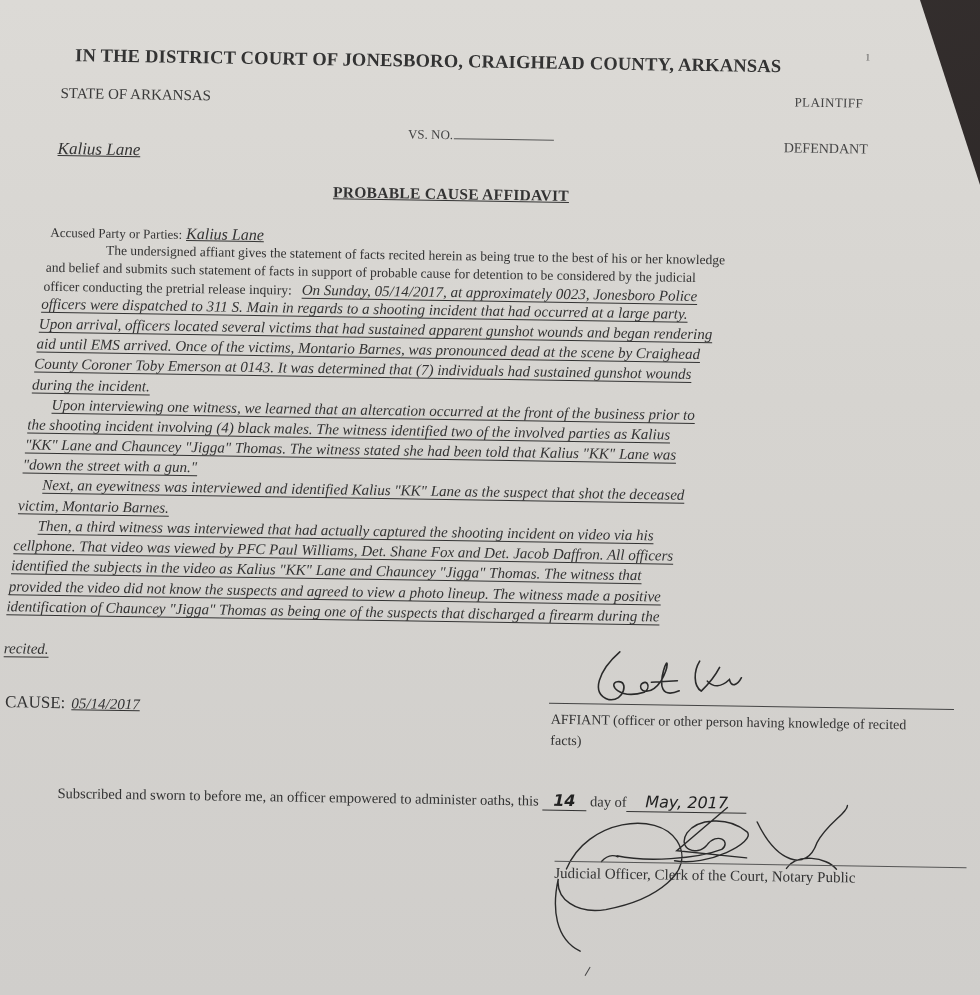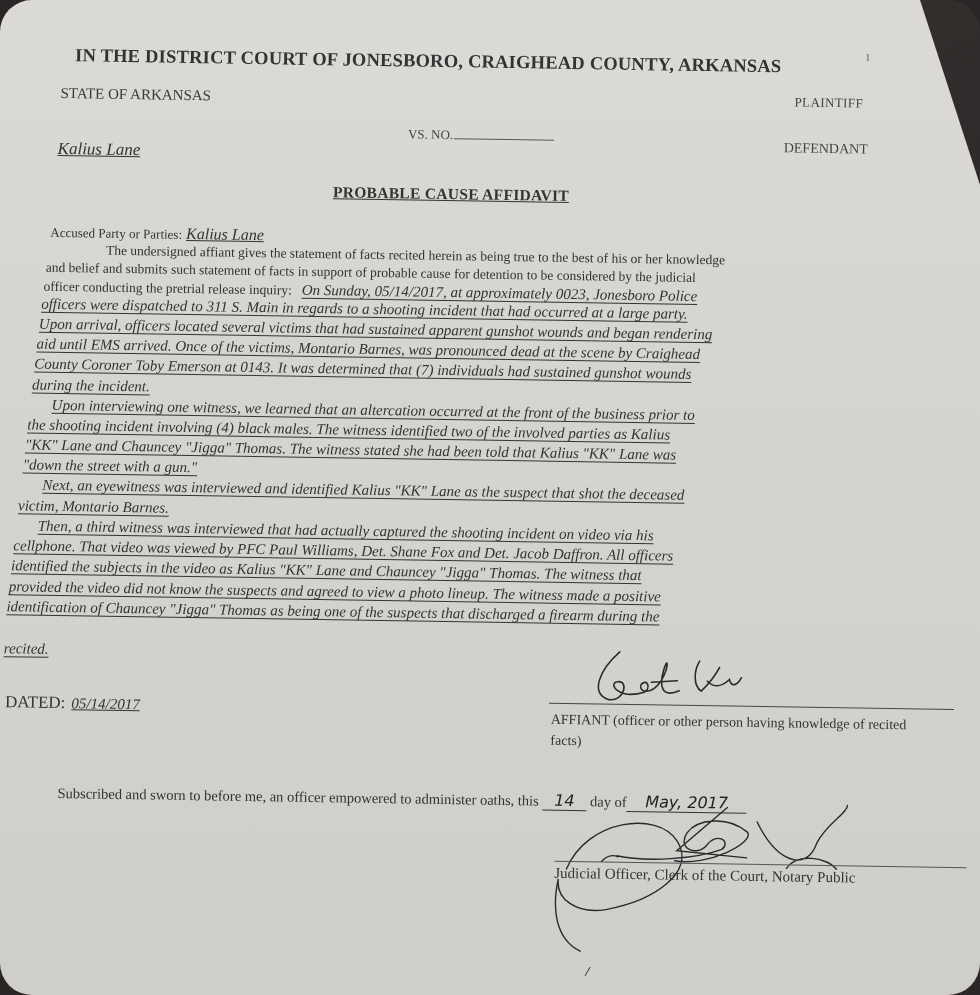--- a/index.html
+++ b/index.html
@@ -9,21 +9,20 @@
       height: 995px;
       overflow: hidden;
       background: #2a2626;
     }
     .photo {
       position: relative;
       width: 980px;
       height: 995px;
       overflow: hidden;
       background: linear-gradient(160deg, #3a3433 0%, #1f1b1b 100%);
-      border-radius: 32px;
     }
     .paper {
       position: absolute;
       left: 0;
       top: 0;
       width: 980px;
       height: 995px;
       background: linear-gradient(180deg, #dcdad6 0%, #d6d4d0 40%, #d0cecb 100%);
       clip-path: polygon(0 0, 920px 0, 980px 185px, 980px 995px, 0 995px);
     }
@@ -147,34 +146,34 @@
     <div class="abs facts-line" style="left:26px; top:497px;">victim, Montario Barnes.</div>
 
     <div class="abs facts-line indent-sm" style="left:24px; top:517px;">Then, a third witness was interviewed that had actually captured the shooting incident on video via his</div>
     <div class="abs facts-line" style="left:22px; top:537px;">cellphone.  That video was viewed by PFC Paul Williams, Det. Shane Fox and Det. Jacob Daffron.  All officers</div>
     <div class="abs facts-line" style="left:20px; top:557px;">identified the subjects in the video as Kalius "KK" Lane and Chauncey "Jigga" Thomas.  The witness that</div>
     <div class="abs facts-line" style="left:18px; top:578px;">provided the video did not know the suspects and agreed to view a photo lineup.  The witness made a positive</div>
     <div class="abs facts-line" style="left:16px; top:598px;">identification of Chauncey "Jigga" Thomas as being one of the suspects that discharged a firearm during the</div>
     <div class="abs facts-line" style="left:14px; top:640px;">recited.</div>
 
     <div class="abs dated-label">
-      <span>DATED:</span><span class="dated-value">05/14/2017</span>
+      <span>CAUSE:</span><span class="dated-value">05/14/2017</span>
     </div>
 
     <div class="abs sig" style="left:600px; top:630px; width:200px; height:70px;">
       <svg width="200" height="70" viewBox="0 0 200 70">
         <path d="M30 12 C 10 30, 0 55, 20 60 C 35 62, 40 40, 28 42 C 18 44, 30 60, 55 52 C 62 48, 58 38, 52 44 C 48 50, 60 58, 72 40 C 80 25, 78 15, 74 30 C 70 45, 72 58, 90 50 M 62 42 L 88 40 M 110 20 C 104 30, 104 45, 112 50 C 120 42, 126 34, 130 26 M 118 40 C 124 46, 132 46, 140 38 C 142 46, 148 44, 152 36" fill="none" stroke="#2a2a2a" stroke-width="1.6" stroke-linecap="round"></path>
       </svg>
     </div>
     <div class="abs affiant-line"></div>
     <div class="abs affiant-label">AFFIANT (officer or other person having knowledge of recited facts)</div>
 
     <div class="abs sworn-text">
       <span>Subscribed and sworn to before me, an officer empowered to administer oaths, this</span>
-      <span class="blank-u hand" style="width:44px;">14</span>
+      <span class="blank-u hand" style="width:44px;font-weight:bold;">14</span>
       <span>day of</span><span class="blank-u hand" style="width:120px;">May, 2017</span>
     </div>
 
     <div class="abs sig" style="left:560px; top:790px; width:320px; height:150px;">
       <svg width="320" height="150" viewBox="0 0 320 150">
         <path d="M20 70 C 40 20, 110 10, 130 40 C 150 70, 110 100, 60 110 C 30 115, 10 100, 12 80 C 6 110, 10 140, 35 152 M 55 62 C 65 50, 75 60, 70 56 C 100 62, 150 58, 175 48 C 185 40, 170 30, 160 44 C 150 56, 130 48, 140 32 C 150 18, 180 14, 200 30 C 210 40, 160 66, 128 60 M 180 6 L 130 50 L 200 56 M 210 20 C 230 60, 260 70, 270 40 C 280 20, 300 10, 300 2 M 240 66 C 250 50, 280 54, 290 66" fill="none" stroke="#2a2a2a" stroke-width="1.4" stroke-linecap="round"></path>
       </svg>
     </div>
     <div class="abs judicial-line"></div>
     <div class="abs judicial-label">Judicial Officer, Clerk of the Court, Notary Public</div>

